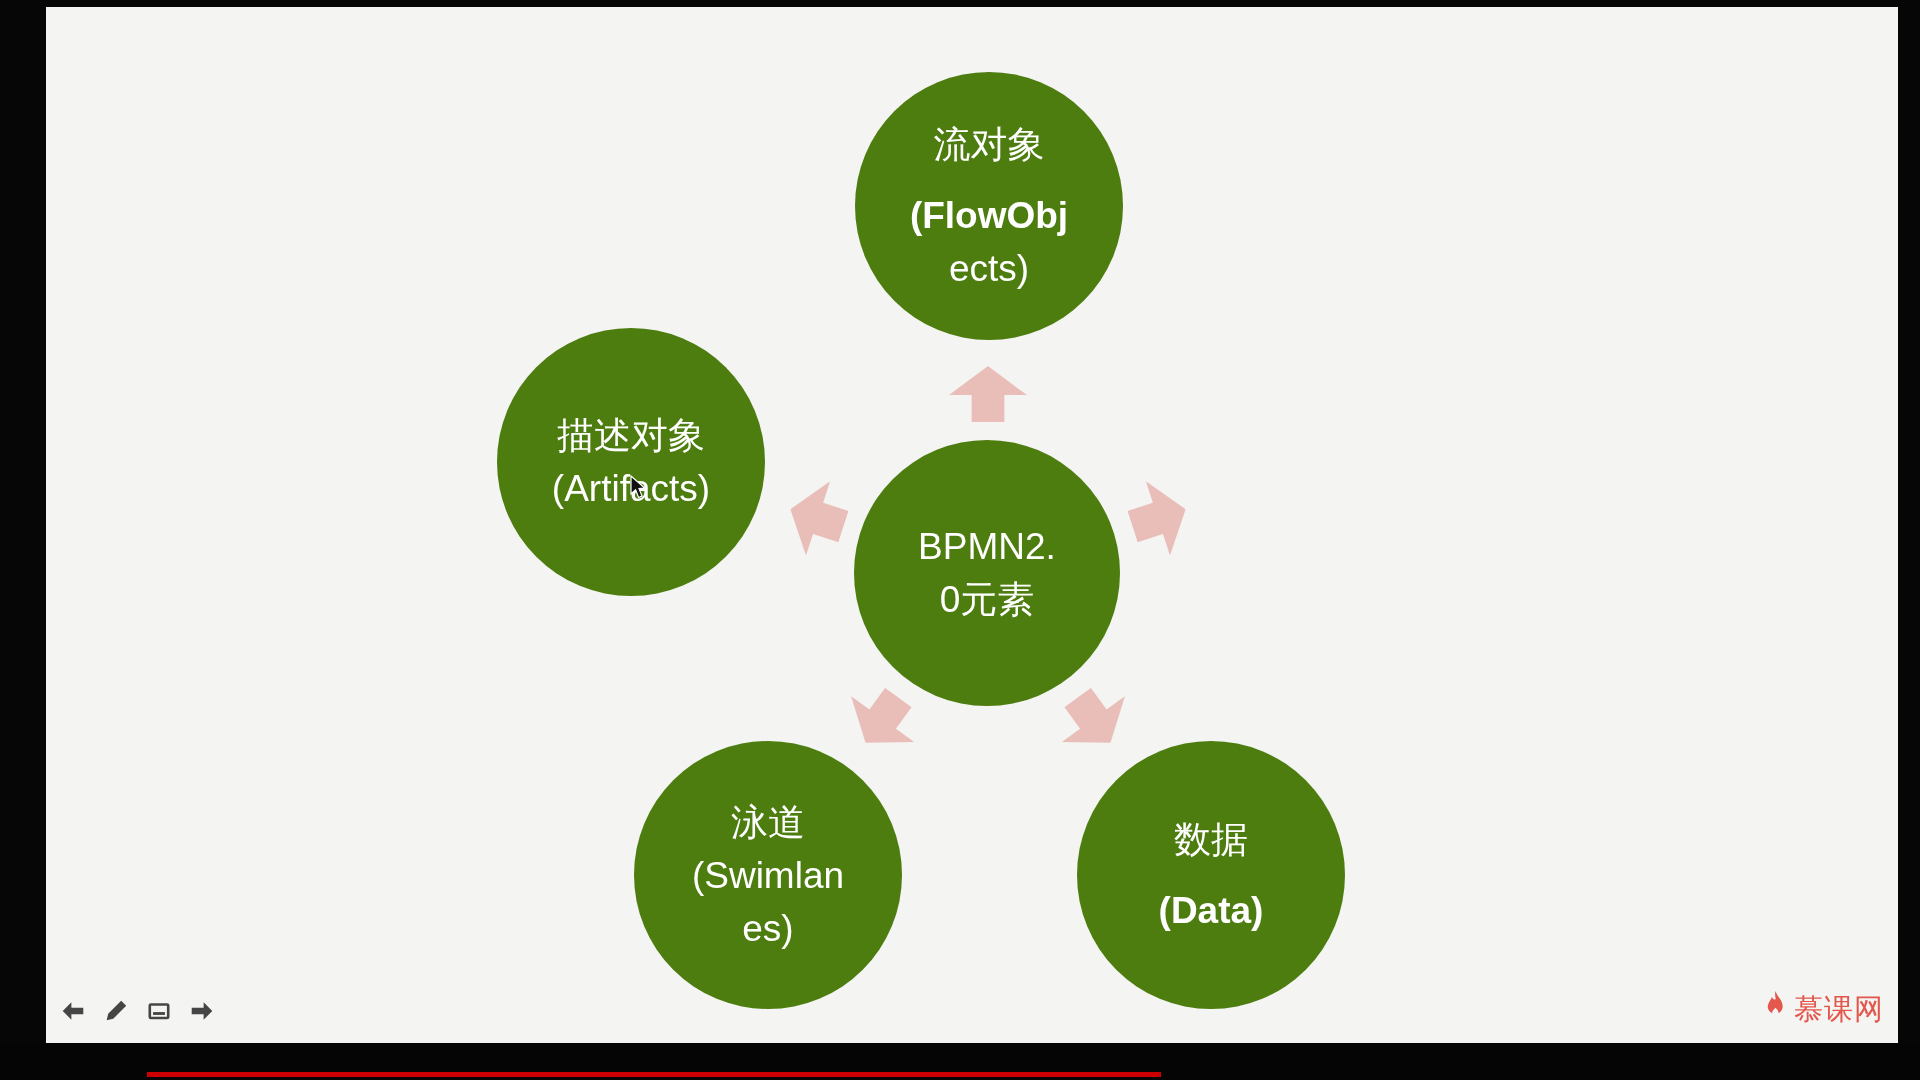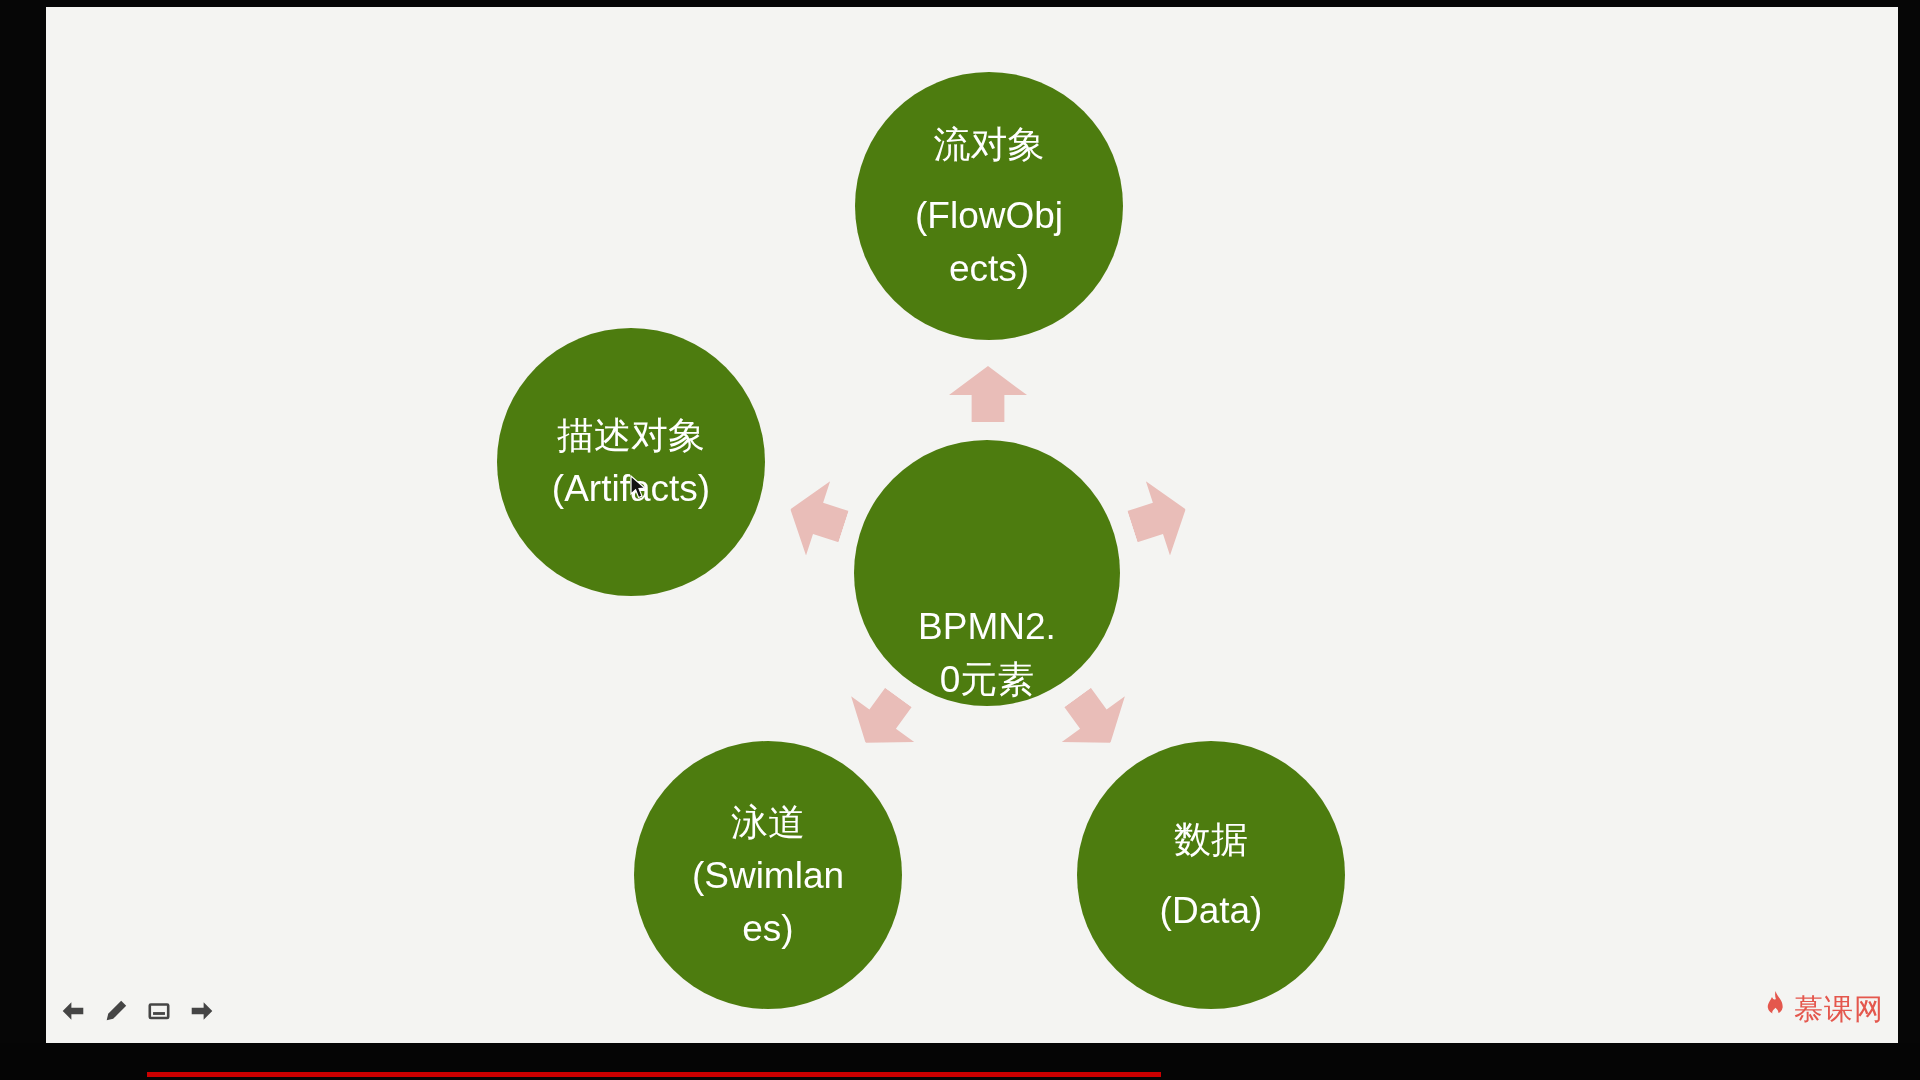--- a/index.html
+++ b/index.html
@@ -25,21 +25,21 @@
     color:#ffffff;
     display:flex;
     flex-direction:column;
     align-items:center;
     justify-content:center;
     text-align:center;
   }
   .node.sat { width:268px; height:268px; }
   .node.ctr { width:266px; height:266px; }
   .node .line { font-size:37px; line-height:53px; white-space:nowrap; }
-  .node .line.gap { margin-top:18px; }
+  .node .line.gap { margin-top:18px;font-weight:bold; }
   
   .arrow {
     position:absolute;
     width:78px; height:56px;
     background:#e9bdb8;
     clip-path:polygon(50% 0%, 100% 52%, 71% 52%, 71% 100%, 29% 100%, 29% 52%, 0% 52%);
   }
   
   .controls {
     position:absolute;
@@ -103,21 +103,21 @@
     <div class="line gap">(FlowObj</div>
     <div class="line">ects)</div>
   </div>
 
   <div class="node sat" style="left:451px; top:321px;">
     <div class="line">描述对象</div>
     <div class="line">(Artifacts)</div>
   </div>
 
 
-  <div class="node ctr" style="left:808px; top:433px;justify-content:flex-end;">
+  <div class="node ctr" style="left:808px; top:433px;">
     <div class="line">BPMN2.</div>
     <div class="line">0元素</div>
   </div>
 
   <div class="node sat" style="left:1031px; top:734px;">
     <div class="line">数据</div>
     <div class="line gap">(Data)</div>
   </div>
 
   <div class="node sat" style="left:588px; top:734px;">

